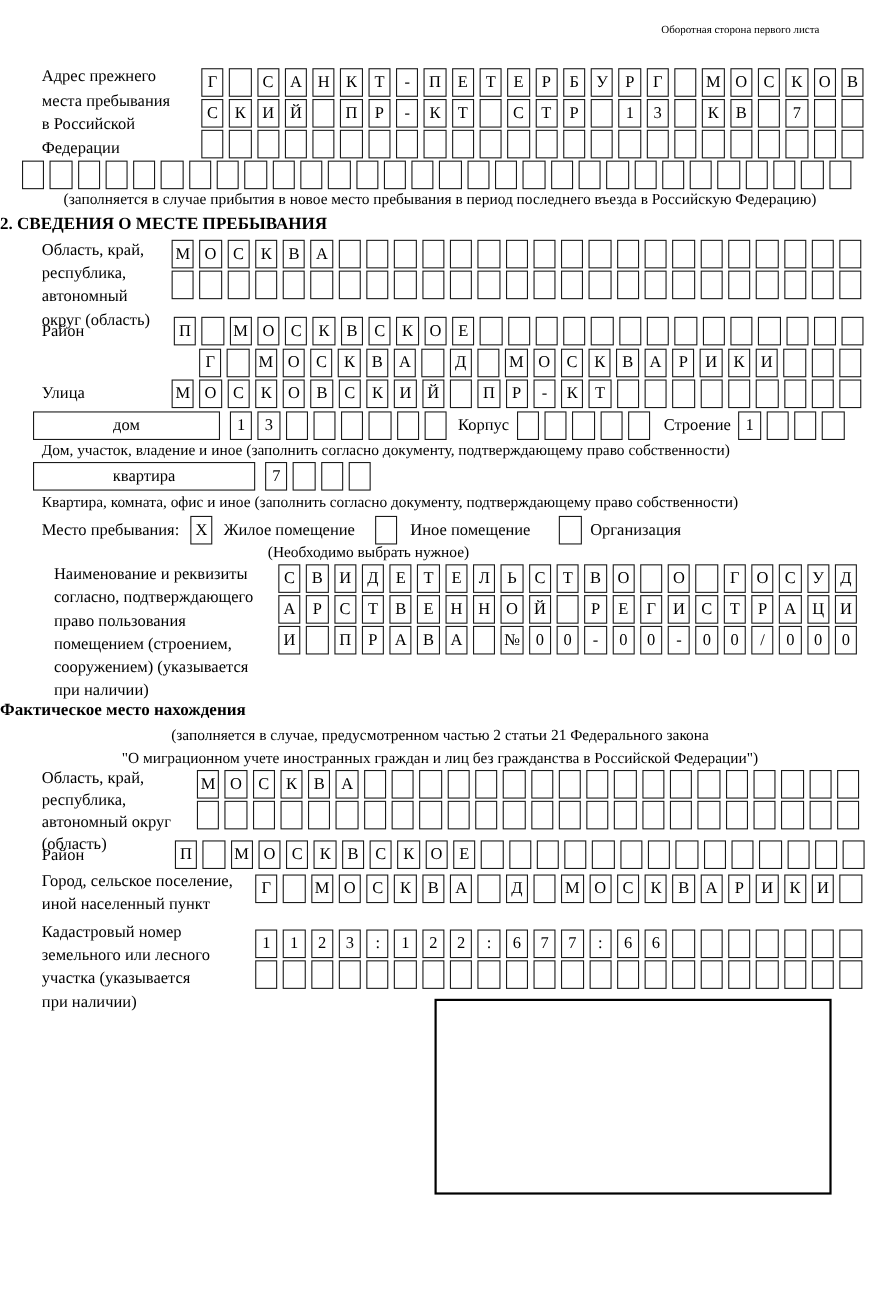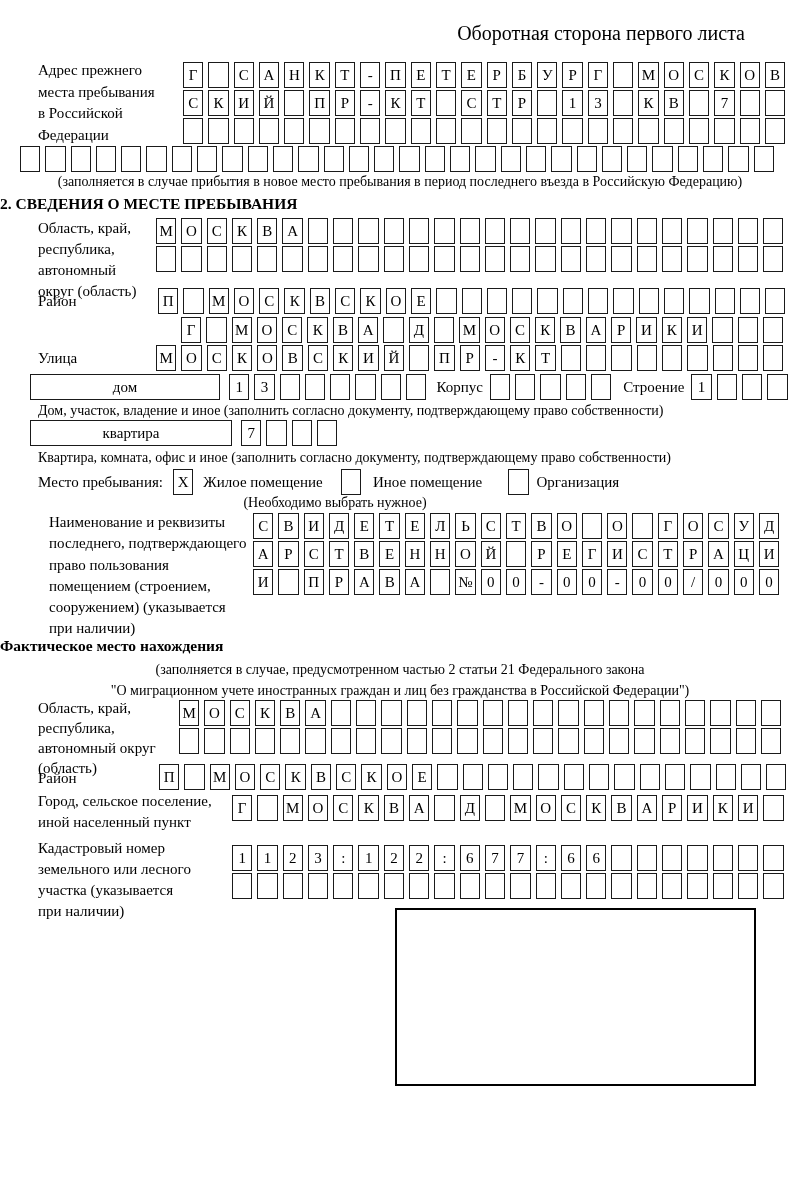--- a/index.html
+++ b/index.html
@@ -9,21 +9,21 @@
   .note{position:absolute;left:0;width:800px;text-align:center;font-size:14px;}
   .hdr{position:absolute;left:0;width:800px;text-align:left;font-weight:bold;font-size:15.5px;}
   .cells{position:absolute;display:flex;gap:5px;}
   .cells-inline{display:inline-flex;gap:5px;vertical-align:middle;}
   .cell{box-sizing:border-box;flex:none;width:20.3px;height:26px;border:1.6px solid #1a1a1a;
         display:flex;align-items:center;justify-content:center;font-size:15px;background:#fff;}
   .widebox{box-sizing:border-box;display:inline-flex;height:26px;border:1.6px solid #1a1a1a;
         align-items:center;justify-content:center;font-size:15px;vertical-align:middle;}
   .inline-row{position:absolute;display:flex;align-items:center;white-space:nowrap;}
   .lbl15{font-size:15px;}
-  .right{position:absolute;font-size:20px;white-space:nowrap;}
+  .right{position:absolute;font-size:10px;white-space:nowrap;}
   .bigbox{position:absolute;border:2px solid #000;background:#fff;}
   .caption{position:absolute;text-align:center;font-size:14.5px;line-height:19px;}
   .smallnote{position:absolute;font-size:14px;white-space:nowrap;}
 </style>
 </head>
 <body>
 
 <div class="page">
 
   <div class="right" style="top:22px;right:55px">Оборотная сторона первого листа</div>
@@ -288,21 +288,21 @@
       <span class="cell"></span>
       <span class="cell"></span>
       <span class="cell"></span>
       <span class="cell"></span>
       <span class="cell"></span>
       <span class="cell"></span>
       <span class="cell"></span>
     </div>
 
   <div class="inline-row" style="left:30px;top:374px">
-    <span class="widebox" style="width:190px">дом</span>
+    <span class="widebox" style="width:170px">дом</span>
     <span class="cells-inline" style="margin-left:9px">
         <span class="cell">1</span>
         <span class="cell">3</span>
         <span class="cell"></span>
         <span class="cell"></span>
         <span class="cell"></span>
         <span class="cell"></span>
         <span class="cell"></span>
         <span class="cell"></span>
       </span>
@@ -341,21 +341,21 @@
     <span class="lbl15" style="margin-left:10px">Жилое помещение</span>
     <span class="cell" style="margin-left:18px"></span>
     <span class="lbl15" style="margin-left:12px">Иное помещение</span>
     <span class="cell" style="margin-left:26px"></span>
     <span class="lbl15" style="margin-left:8px">Организация</span>
   </div>
   <div class="smallnote" style="left:185px;top:495px;width:300px;text-align:center">(Необходимо выбрать нужное)</div>
 
   <div class="lbl" style="left:49px;top:512px;line-height:21.3px">
       <div>Наименование и реквизиты</div>
-      <div>последнего, подтверждающего</div>
+      <div>согласно, подтверждающего</div>
       <div>право пользования</div>
       <div>помещением (строением,</div>
       <div>сооружением) (указывается</div>
       <div>при наличии)</div>
     </div>
   <div class="cells" style="left:253px;top:513px">
       <span class="cell">С</span>
       <span class="cell">В</span>
       <span class="cell">И</span>
       <span class="cell">Д</span>

